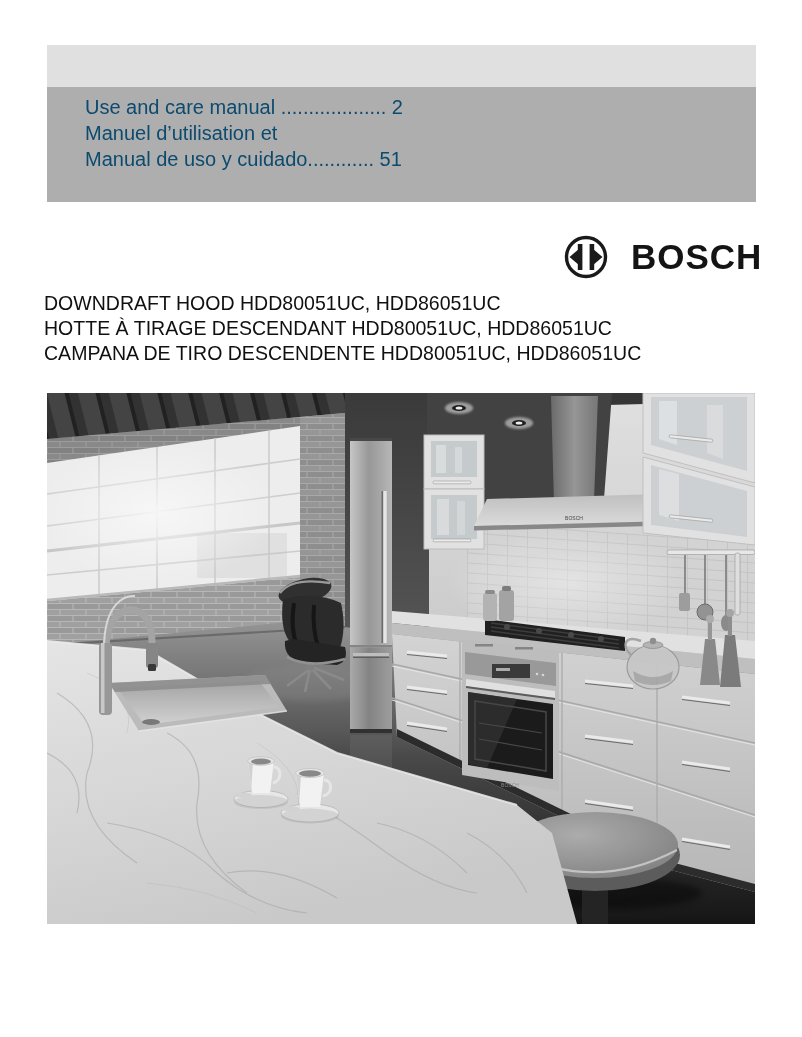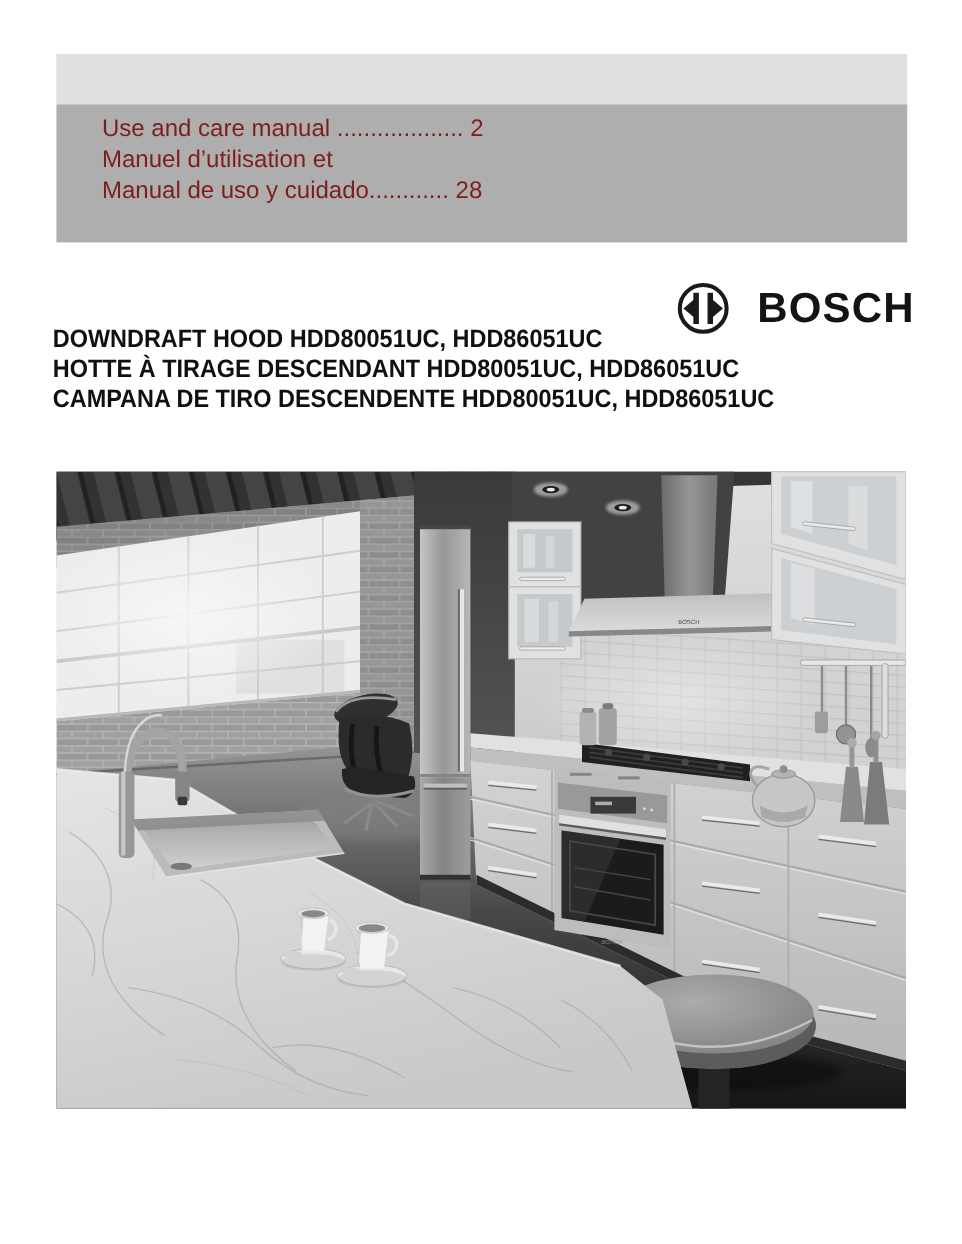--- a/index.html
+++ b/index.html
@@ -1,41 +1,41 @@
 <!DOCTYPE html>
 <html><head>
 <meta charset="utf-8">
 <style>
   html,body{margin:0;padding:0;background:#ffffff;}
   .page{position:relative;width:802px;height:1037px;background:#ffffff;overflow:hidden;
         font-family:"Liberation Sans", sans-serif;}
   .band-top{position:absolute;left:47px;top:45px;width:709px;height:42px;background:#e0e0e0;}
   .band-main{position:absolute;left:47px;top:87px;width:709px;height:115px;background:#aeaeae;
              box-sizing:border-box;padding:7px 0 0 38px;}
-  .toc-line{font-size:20px;line-height:26px;color:#7f1d1d;white-space:pre;}
+  .toc-line{font-size:20px;line-height:26px;color:#0c4a6e;white-space:pre;}
   .brand{position:absolute;left:562px;top:232px;height:50px;display:flex;align-items:center;gap:21px;}
   .brand-word{font-size:35px;font-weight:bold;letter-spacing:1px;color:#141414;}
-  .titles{position:absolute;left:44px;top:270px;font-weight:bold;}
+  .titles{position:absolute;left:44px;top:290px;}
   .title-line{font-size:21px;line-height:25px;color:#101010;white-space:nowrap;
               transform:scaleX(0.93);transform-origin:left center;}
   .photo{position:absolute;left:47px;top:393px;width:708px;height:531px;background:#e9e9e9;}
   .photo svg{display:block;}
   .svgtext{font-family:"Liberation Sans", sans-serif;}
 </style>
 </head>
 <body>
 
 <div class="page">
 
   <div class="band-top"></div>
 
   <div class="band-main">
     <div class="toc-line">Use and care manual ................... 2</div>
     <div class="toc-line">Manuel d’utilisation et</div>
-    <div class="toc-line">Manual de uso y cuidado............ 28</div>
+    <div class="toc-line">Manual de uso y cuidado............ 51</div>
   </div>
 
   <div class="brand">
     <svg width="48" height="48" viewBox="0 0 48 48">
       <circle cx="24" cy="24" r="19.5" fill="none" stroke="#1a1a1a" stroke-width="3.4"></circle>
       <path d="M7.5,24 L17.5,15.5 L17.5,32.5 Z" fill="#1a1a1a"></path>
       <path d="M40.5,24 L30.5,15.5 L30.5,32.5 Z" fill="#1a1a1a"></path>
       <rect x="15.8" y="11" width="4.6" height="26" fill="#1a1a1a"></rect>
       <rect x="27.6" y="11" width="4.6" height="26" fill="#1a1a1a"></rect>
     </svg>

